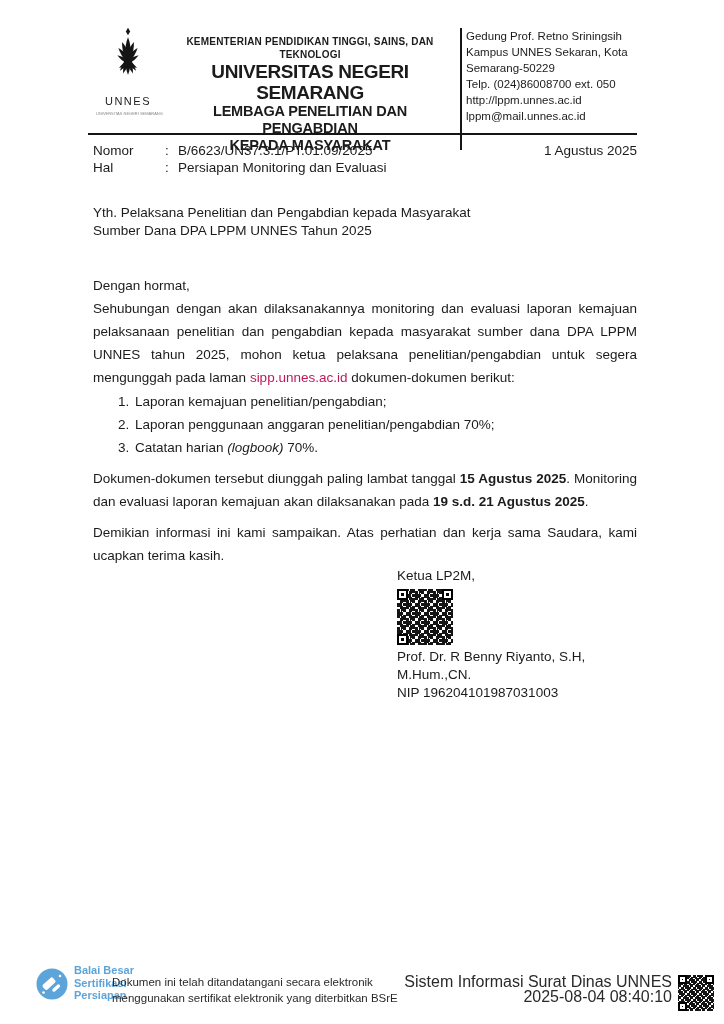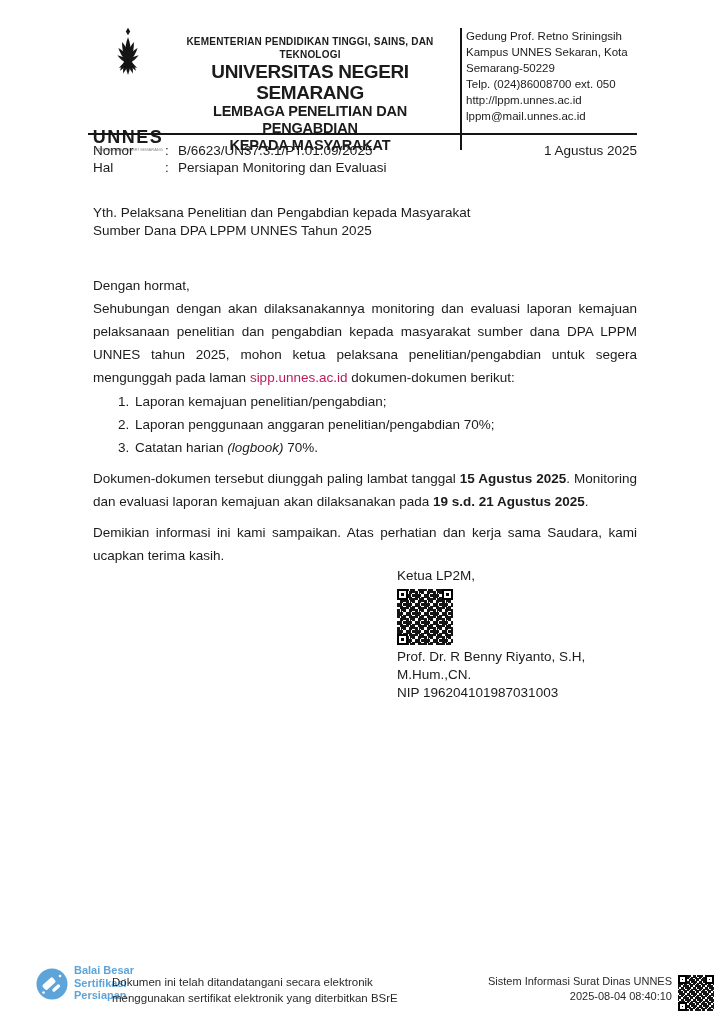--- a/index.html
+++ b/index.html
@@ -7,21 +7,21 @@
   .page {
     position:relative; width:724px; height:1024px; margin:0 auto;
     background:#ffffff; overflow:hidden;
     font-family:"Liberation Sans", sans-serif; color:#1b1b1b;
   }
 
   
   .letterhead { position:absolute; top:26px; left:88px; right:82px; display:flex; }
   .logo-col { width:80px; text-align:center; }
   .logo-col svg { display:block; margin:0 auto; }
-  .logo-wordmark { font-weight:bold; font-size:18px; letter-spacing:1.5px; line-height:18px;margin-top:36px; }
+  .logo-wordmark { font-weight:normal; font-size:11px; letter-spacing:1.5px; line-height:18px; }
   .logo-sub { font-size:5px; transform:scale(.8); color:#888; line-height:6px; white-space:nowrap; }
   .head-center { flex:1; text-align:center; padding-top:9px; }
   .ministry { font-weight:bold; font-size:10px; letter-spacing:.2px; line-height:13px; }
   .university { font-weight:bold; font-size:19px; letter-spacing:-.4px; line-height:21px; }
   .institute { font-weight:bold; font-size:14.5px; letter-spacing:-.2px; line-height:17px; }
   .head-divider { width:0; border-left:2px solid #151515; margin:2px 0 4px 8px; }
   .contact-col { width:180px; padding:2px 0 0 4px; font-size:11.5px; line-height:16px; }
   .hr { position:absolute; top:133px; left:88px; right:87px; border-top:2px solid #151515; }
 
   
@@ -55,21 +55,21 @@
   .qr-small .finder { width:9px; height:9px; }
   .f-tl { top:0; left:0; } .f-tr { top:0; right:0; } .f-bl { bottom:0; left:0; }
   .sig-name { margin-top:2px; }
 
   
   .footer { position:absolute; left:0; right:0; top:960px; height:60px; }
   .bsre-logo { position:absolute; left:36px; top:8px; }
   .bsre-name { position:absolute; left:74px; top:4px; font-size:11px; font-weight:bold;
                color:#5da4da; line-height:12.5px; }
   .disclaimer { position:absolute; left:112px; top:14px; font-size:11.5px; line-height:16px; color:#2a2a2a; }
-  .sysinfo { position:absolute; right:52px; top:14px; text-align:right; font-size:11px; line-height:15px; color:#2a2a2a; }
+  .sysinfo { position:absolute; right:52px; top:14px; text-align:right; font-size:16px; line-height:15px; color:#2a2a2a; }
   .footer .qr-small { position:absolute; right:10px; top:15px; }
 </style>
 </head>
 <body>
 
 <div class="page">
 
   <div class="letterhead">
     <div class="logo-col">
       <span>

